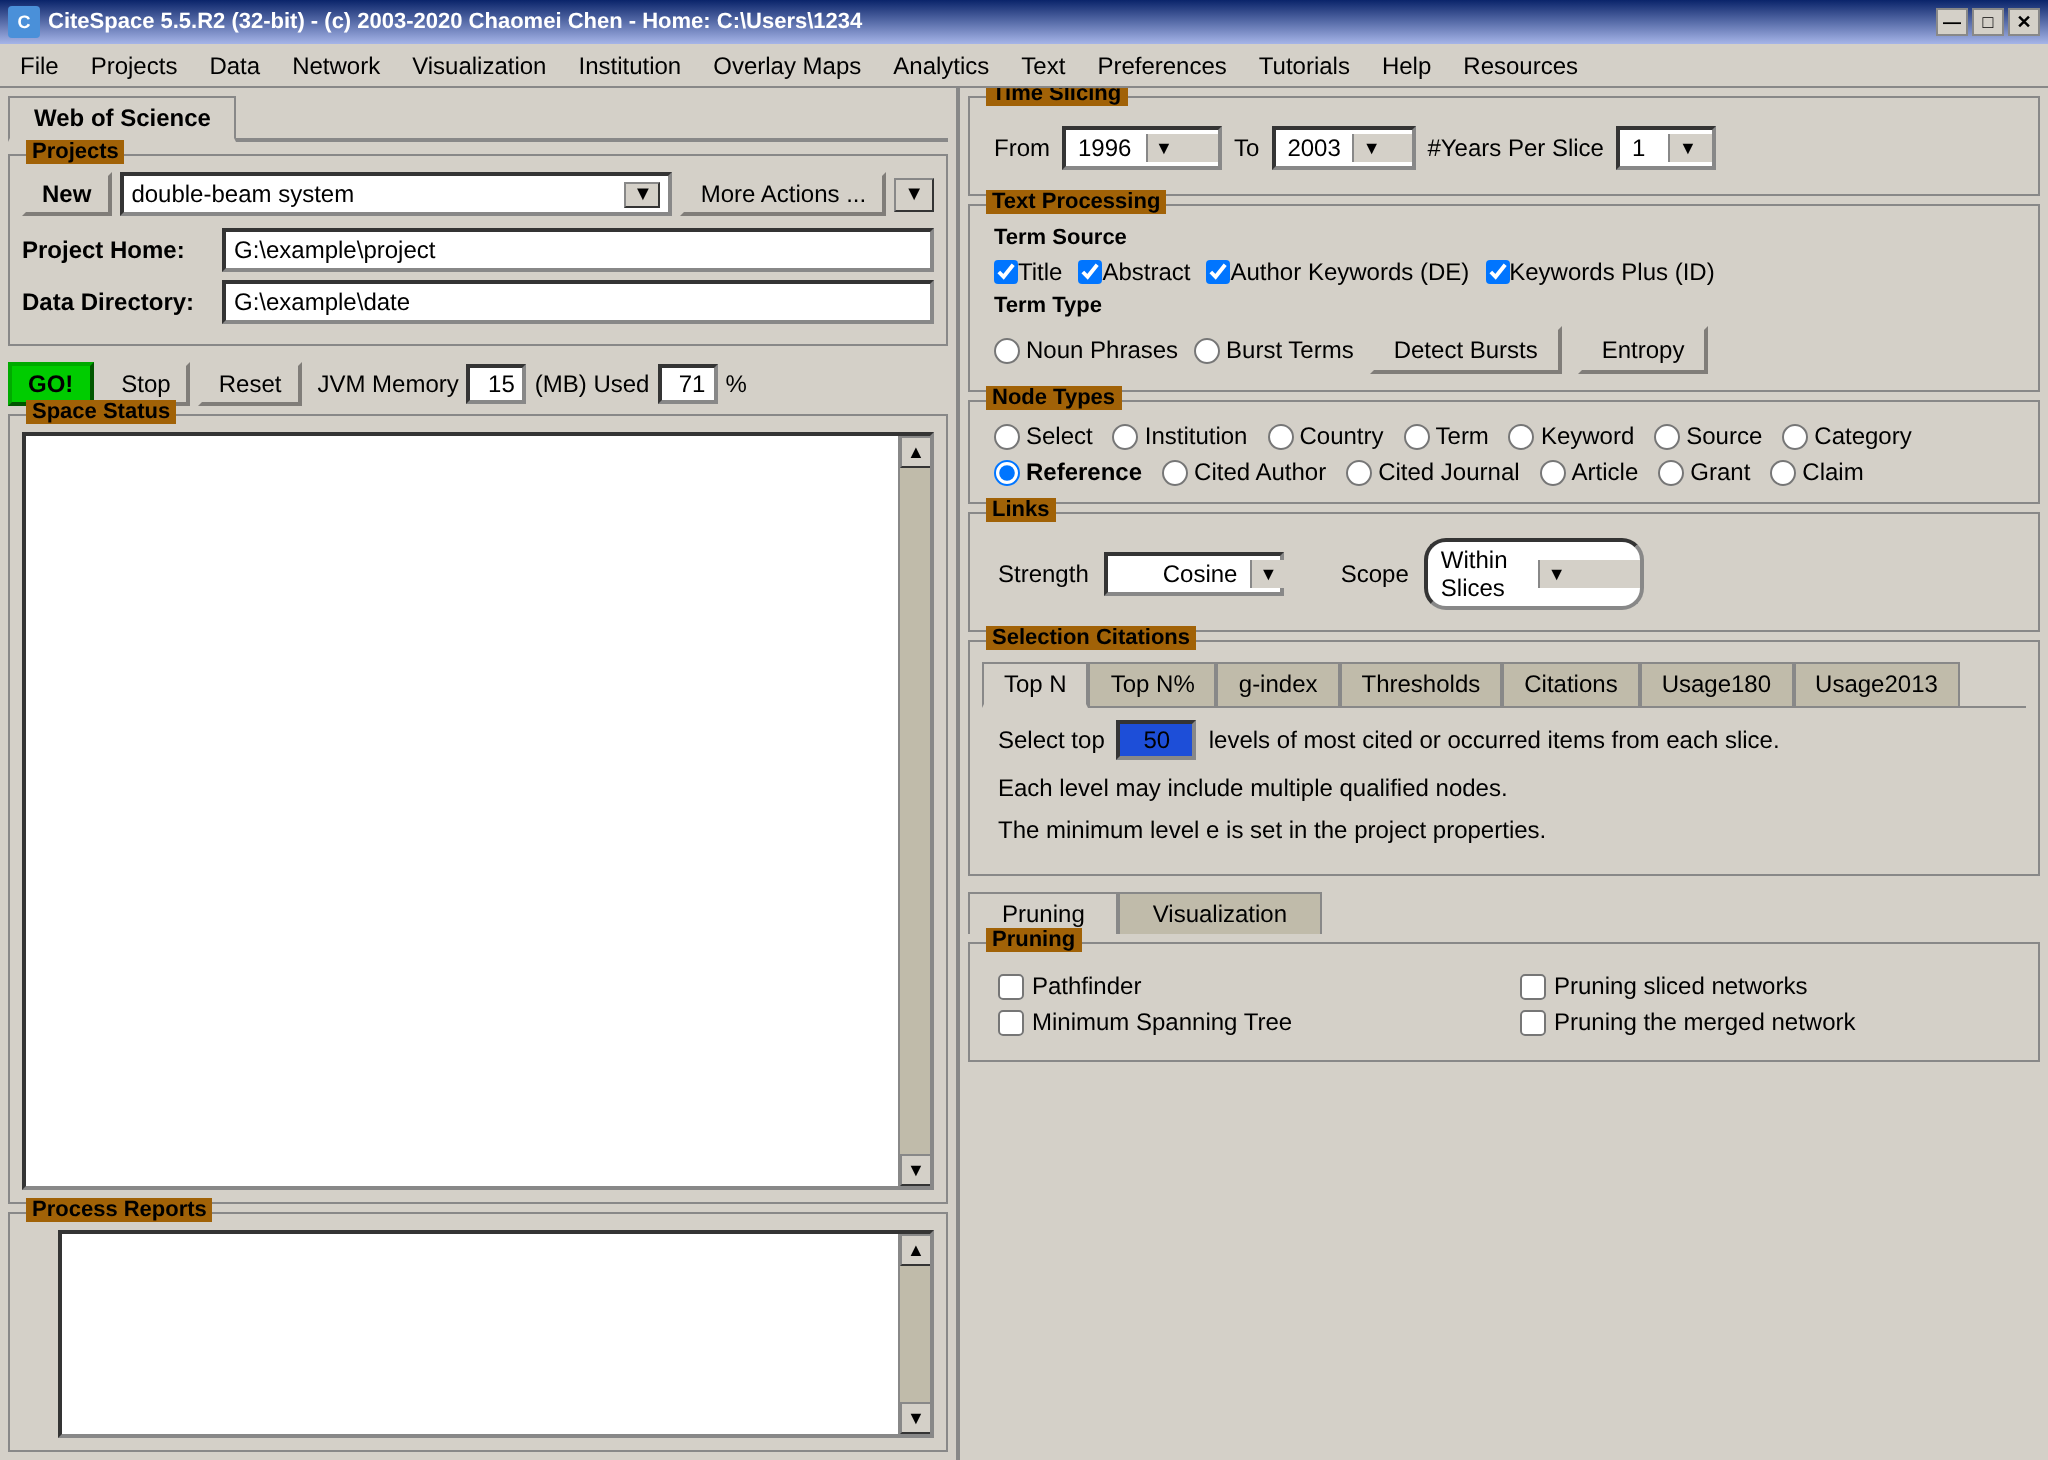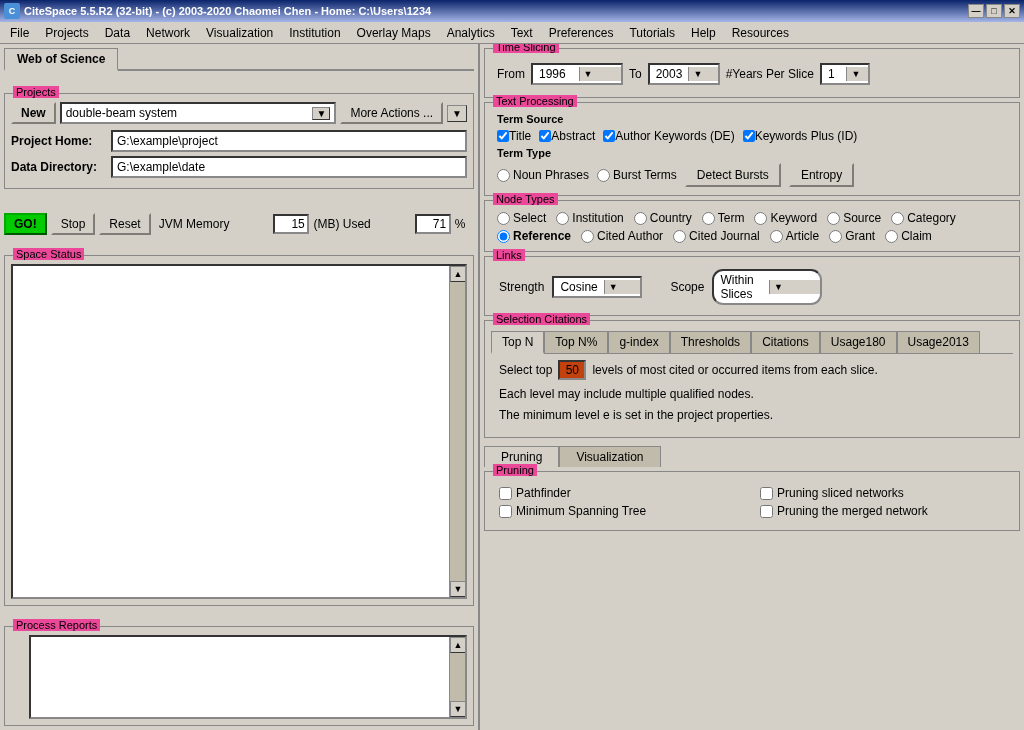--- a/index.html
+++ b/index.html
@@ -57,21 +57,21 @@
 
     
     .left-panel {
       width: 480px;
       min-width: 480px;
       background: #d4d0c8;
       padding: 4px;
       border-right: 2px solid #888;
       display: flex;
       flex-direction: column;
-      gap: 20px;
+      gap: 4px;
     }
 
     
     .tab-bar {
       display: flex;
       border-bottom: 2px solid #888;
       margin-bottom: 2px;
     }
     .tab {
       padding: 3px 12px;
@@ -92,24 +92,24 @@
     .group-box {
       border: 1px solid #888;
       position: relative;
       padding: 8px 6px 6px 6px;
       background: #d4d0c8;
     }
     .group-box-title {
       position: absolute;
       top: -8px;
       left: 8px;
-      background: #ec4899;
+      background: #a16207;
       padding: 0 3px;
       font-size: 11px;
-      font-weight: normal;
+      font-weight: bold;
     }
 
     
     .projects-row {
       display: flex;
       align-items: center;
       gap: 4px;
       margin-bottom: 6px;
     }
     .btn {
@@ -169,25 +169,24 @@
     .action-row {
       display: flex;
       align-items: center;
       gap: 4px;
       margin-top: 4px;
     }
     .jvm-label { font-size: 12px; margin-left: 4px; }
     .jvm-num {
       border: 2px inset #888;
       background: white;
-      padding: 1px 16px;
+      padding: 1px 4px;
       width: 30px;
       text-align: right;
       font-size: 12px;
-      margin-left: 40px;
     }
 
     
     .report-box {
       flex: 1;
       display: flex;
       flex-direction: column;
     }
     .report-area {
       flex: 1;
@@ -363,22 +362,22 @@
 
     .sub-label {
       font-size: 11px;
       font-weight: bold;
       margin: 2px 0 2px 6px;
     }
 
     
     .num-input {
       border: 2px inset #888;
-      background: #c2410c;
-      width: 28px;
+      background: #1d4ed8;
+      width: 40px;
       text-align: center;
       font-size: 12px;
       padding: 1px 2px;
     }
 
     .detect-btn {
       border: 2px outset #d4d0c8;
       background: #d4d0c8;
       padding: 3px 10px;
       cursor: pointer;
@@ -467,40 +466,40 @@
       <span class="group-box-title">Space Status</span>
       <div class="report-area">
         <div class="scrollbar-v">
           <div class="scroll-btn">▲</div>
           <div class="scroll-track"></div>
           <div class="scroll-btn">▼</div>
         </div>
       </div>
     </div>
 
-    <div class="group-box" style="height:100px; display:flex; flex-direction:column;padding-left:24px;">
+    <div class="group-box" style="height:120px; display:flex; flex-direction:column;padding-left:24px;">
       <span class="group-box-title">Process Reports</span>
       <div class="report-area" style="flex:1;">
         <div class="scrollbar-v">
           <div class="scroll-btn">▲</div>
           <div class="scroll-track"></div>
           <div class="scroll-btn">▼</div>
         </div>
       </div>
     </div>
 
   </div>
 
   <div class="right-panel">
 
     <div class="group-box">
       <span class="group-box-title">Time Slicing</span>
       <div class="time-row">
         <span>From</span>
-        <div class="dropdown-combo" style="width:92px;">
+        <div class="dropdown-combo" style="width:80px;">
           <span>1996</span>
           <span class="arr">▼</span>
         </div>
         <span>To</span>
         <div class="dropdown-combo" style="width:72px;">
           <span>2003</span>
           <span class="arr">▼</span>
         </div>
         <span>#Years Per Slice</span>
         <div class="dropdown-combo" style="width:50px;">
@@ -603,21 +602,21 @@
           <input type="radio" name="nodeType" style="">
           <span>Claim</span>
         </label>
       </div>
     </div>
 
     <div class="group-box">
       <span class="group-box-title">Links</span>
       <div class="links-row">
         <span>Strength</span>
-        <div class="dropdown-combo" style="width:90px;">
+        <div class="dropdown-combo" style="width:90px;padding-left:21px;">
           <span>Cosine</span>
           <span class="arr">▼</span>
         </div>
         <span style="margin-left:20px;">Scope</span>
         <div class="dropdown-combo" style="width:110px;border-radius:11px;">
           <span>Within Slices</span>
           <span class="arr">▼</span>
         </div>
       </div>
     </div>

